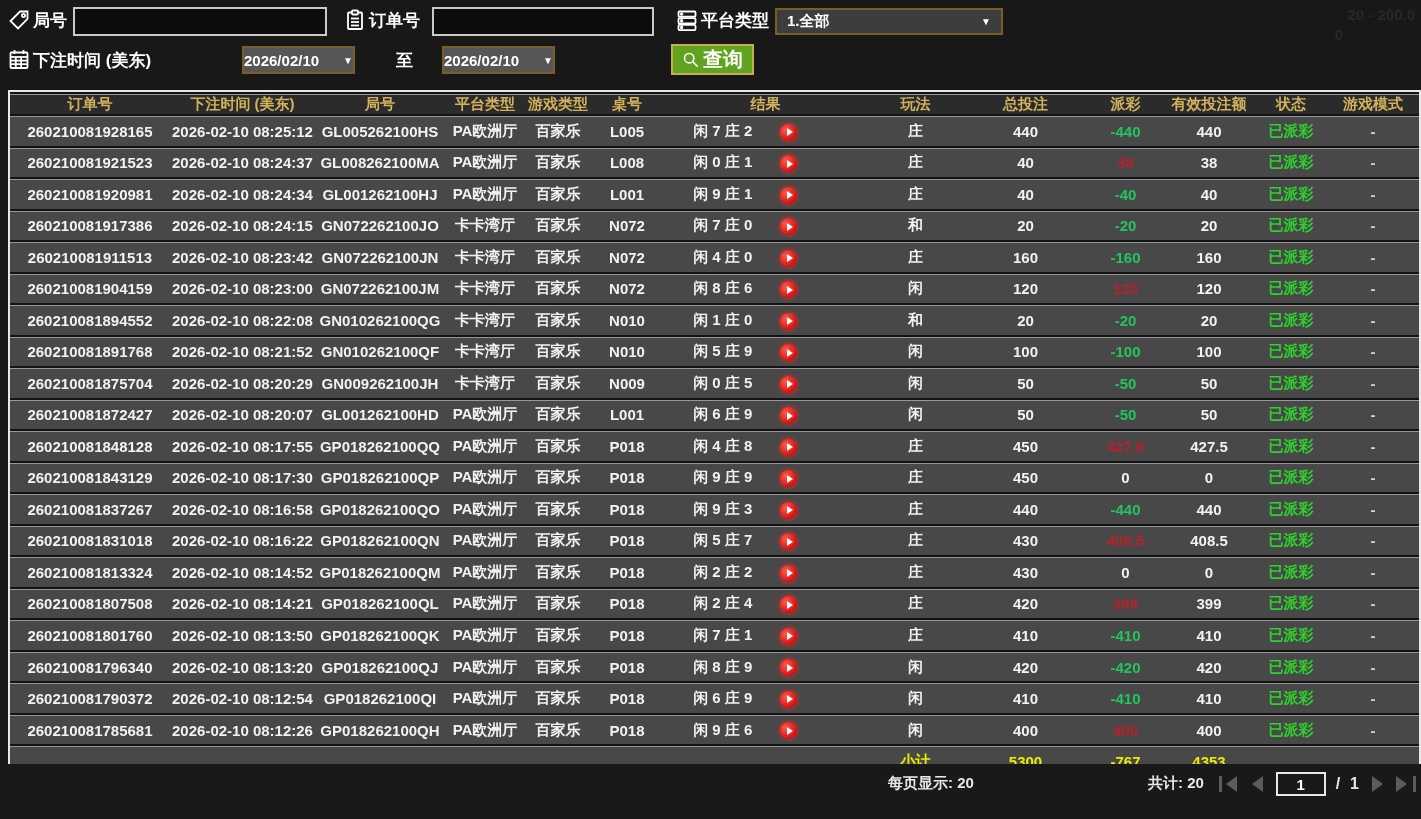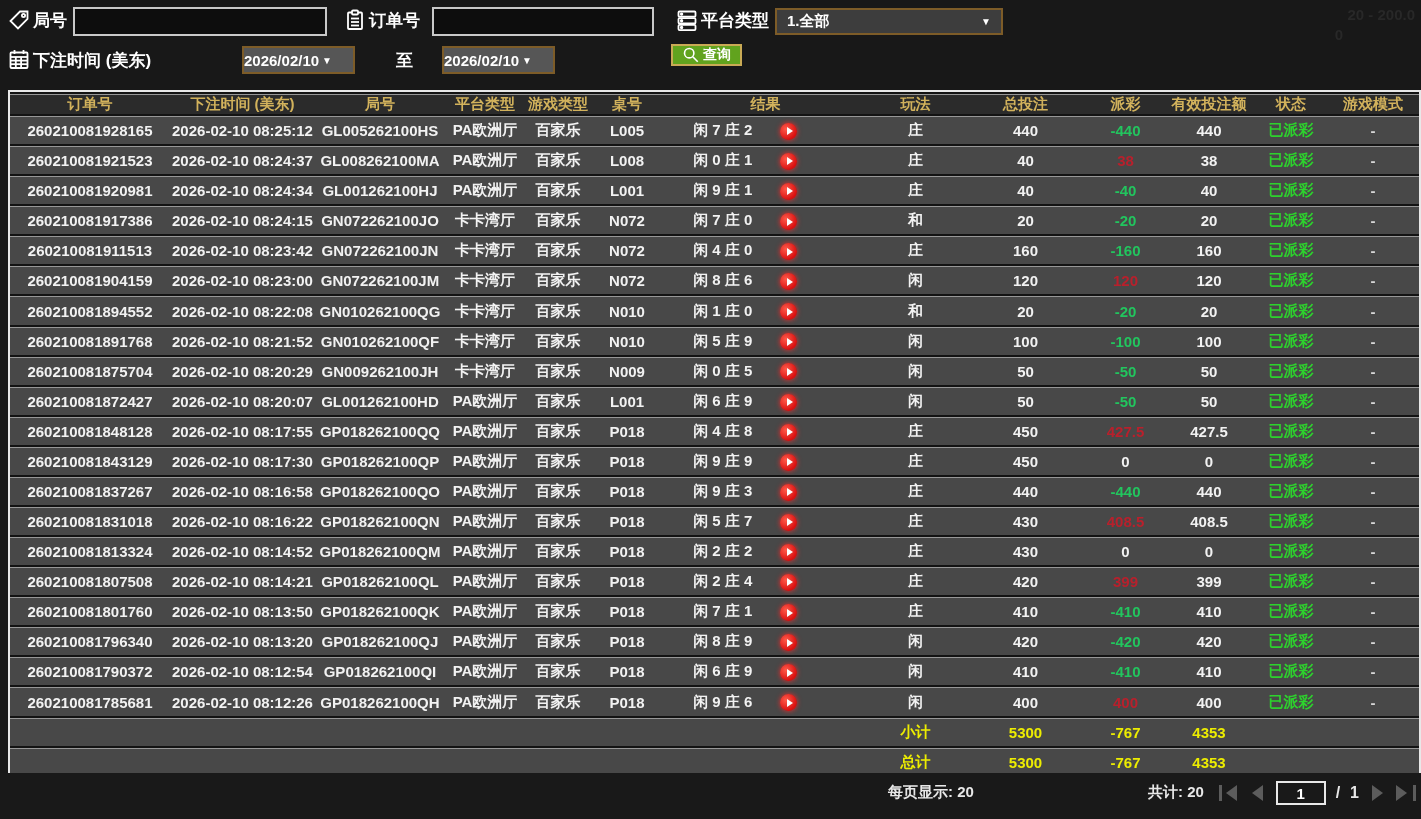--- a/index.html
+++ b/index.html
@@ -21,27 +21,27 @@
   }
   .sel-box {
     position:absolute; height:27px; background:#3d3d3d;
     border:2px solid #7d5c28; color:#fff; font-size:15px; font-weight:bold;
     display:flex; align-items:center; padding:0 10px; cursor:pointer;
   }
   .sel-box .caret { margin-left:auto; font-size:10px; color:#fff; }
   .date-btn {
     position:absolute; height:28px; background:#565656;
     border:2px solid #7d5c28; color:#fff; font-size:15px; font-weight:bold;
-    display:flex; align-items:center; justify-content:flex-start; gap:3px; cursor:pointer;
+    display:flex; align-items:center; justify-content:space-between; gap:3px; cursor:pointer;
   }
   .date-btn .caret { font-size:10px; }
   .search-btn {
-    position:absolute; left:671px; top:44px; height:22px; padding:0 9px;
+    position:absolute; left:671px; top:44px; height:31px; padding:0 9px;
     background:#61a31e; border:2px solid #c9aa55; color:#fff;
-    font-size:14px; font-weight:bold; display:flex; align-items:center; gap:3px; cursor:pointer;text-align:right;
+    font-size:20px; font-weight:bold; display:flex; align-items:center; gap:3px; cursor:pointer;text-align:right;
   }
   .search-btn svg { width:18px; height:18px; }
   .watermark { position:absolute; top:5px; right:6px; text-align:right;
     color:#282828; font-size:15px; font-weight:bold; line-height:20px; }
   .watermark div:last-child { padding-right:72px; }
   
   .table-wrap {
     position:absolute; top:90px; left:8px; width:1413px; height:690px;
     border:2px solid #e8e8e8; background:#131313;
   }
@@ -67,21 +67,21 @@
   .play-icon {
     display:inline-block; width:17px; height:17px; border-radius:50%;
     background:radial-gradient(circle at 35% 35%, #ff5a4a, #d80f0f 70%);
     box-shadow:0 0 5px rgba(255,40,40,.9); position:relative; vertical-align:middle; cursor:pointer;
   }
   .play-icon::after {
     content:""; position:absolute; left:6.5px; top:4.5px;
     border-left:6px solid #fff; border-top:4px solid transparent; border-bottom:4px solid transparent;
   }
   
-  .footer { position:absolute; left:0; bottom:0; width:100%; height:46px; background:#191919;padding-left:28px; }
+  .footer { position:absolute; left:0; bottom:0; width:100%; height:55px; background:#191919;padding-left:28px; }
   .footer .ftext { position:absolute; top:10px; font-size:15px; font-weight:bold; color:#e8e8e8; }
   .pp { left:888px; } .tc { left:1148px; }
   .pager { position:absolute; right:10px; top:8px; display:flex; align-items:center; gap:10px; }
   .pg-arrow { width:16px; height:16px; position:relative; cursor:pointer; }
   .tri-l { border-right:11px solid #5c5c5c; border-top:8px solid transparent; border-bottom:8px solid transparent; width:0; height:0; }
   .tri-r { border-left:11px solid #5c5c5c; border-top:8px solid transparent; border-bottom:8px solid transparent; width:0; height:0; }
   .bar-l::before, .bar-r::after { content:""; position:absolute; top:0; width:3px; height:16px; background:#5c5c5c; }
   .bar-l::before { left:-5px; } .bar-r::after { right:-5px; }
   .pg-arrow .tri-l, .pg-arrow .tri-r { position:absolute; top:0; }
   .page-box {
@@ -605,28 +605,20 @@
           <td class="mode">-</td>
         </tr>
         <tr class="sumrow">
           <td colspan="7"></td>
           <td>小计</td>
           <td>5300</td>
           <td>-767</td>
           <td>4353</td>
           <td colspan="2"></td>
         </tr>
-        <tr class="sumrow">
-          <td colspan="7"></td>
-          <td>总计</td>
-          <td>5300</td>
-          <td>-767</td>
-          <td>4353</td>
-          <td colspan="2"></td>
-        </tr>
       </tbody>
   </table>
 </div>
 
 <div class="footer">
   <span class="ftext pp">每页显示: 20</span>
   <span class="ftext tc">共计: 20</span>
   <div class="pager">
     <span class="pg-arrow bar-l">
         <span class="tri-l" style="left:2px;"></span>

